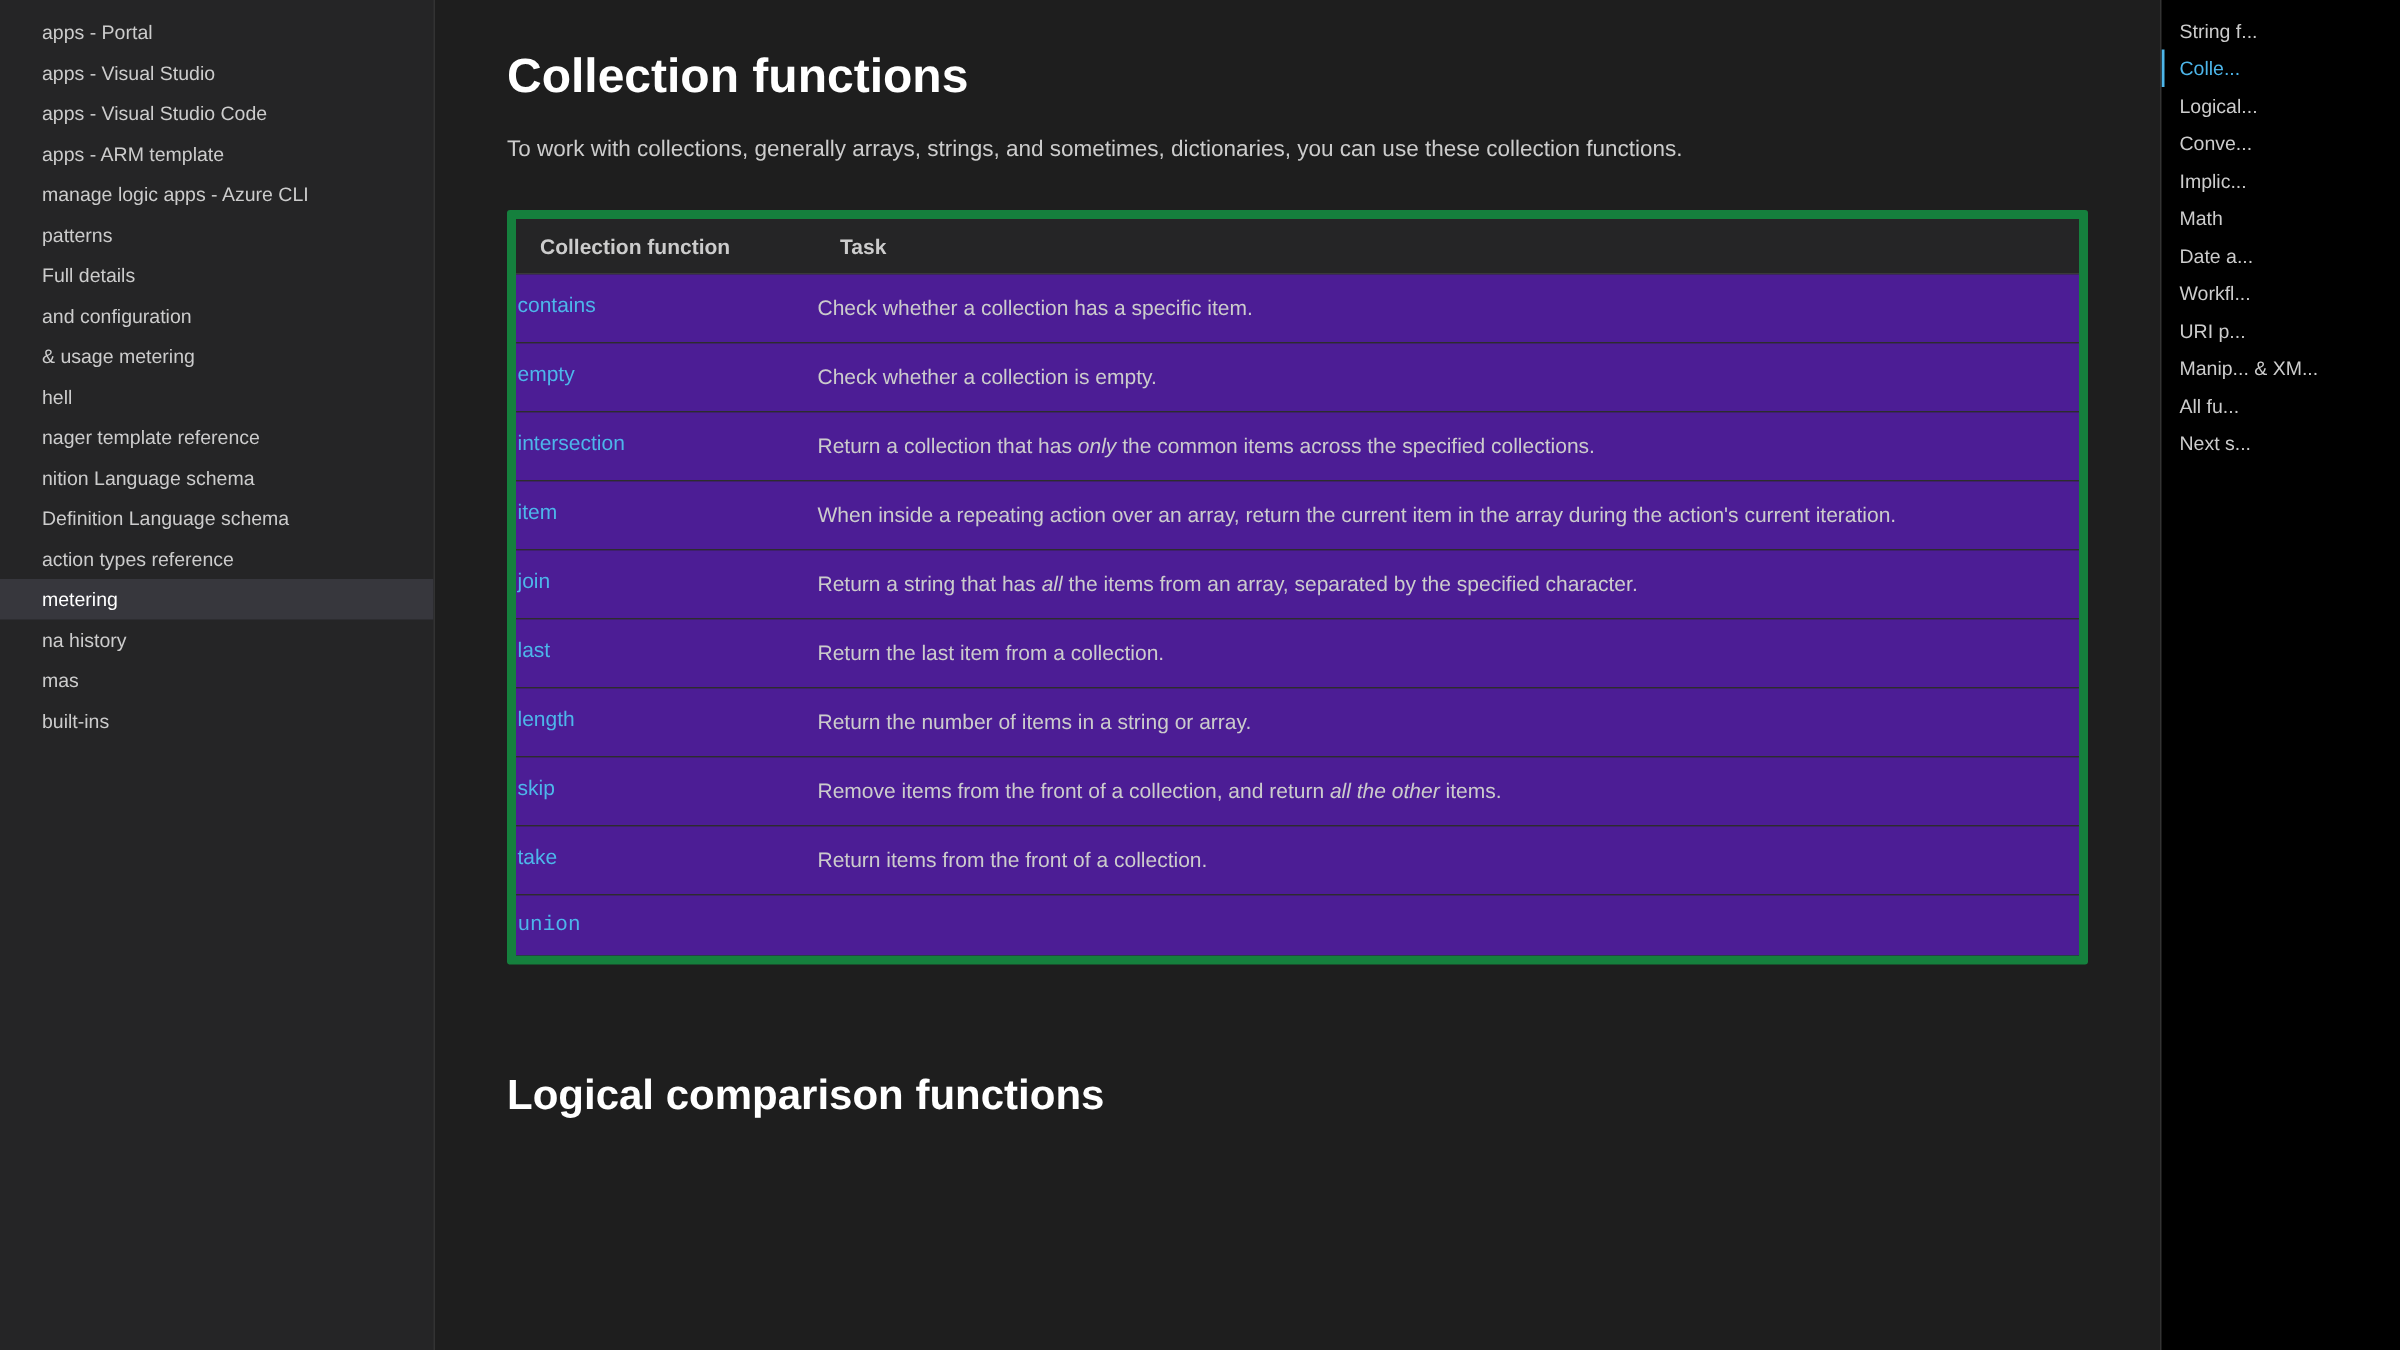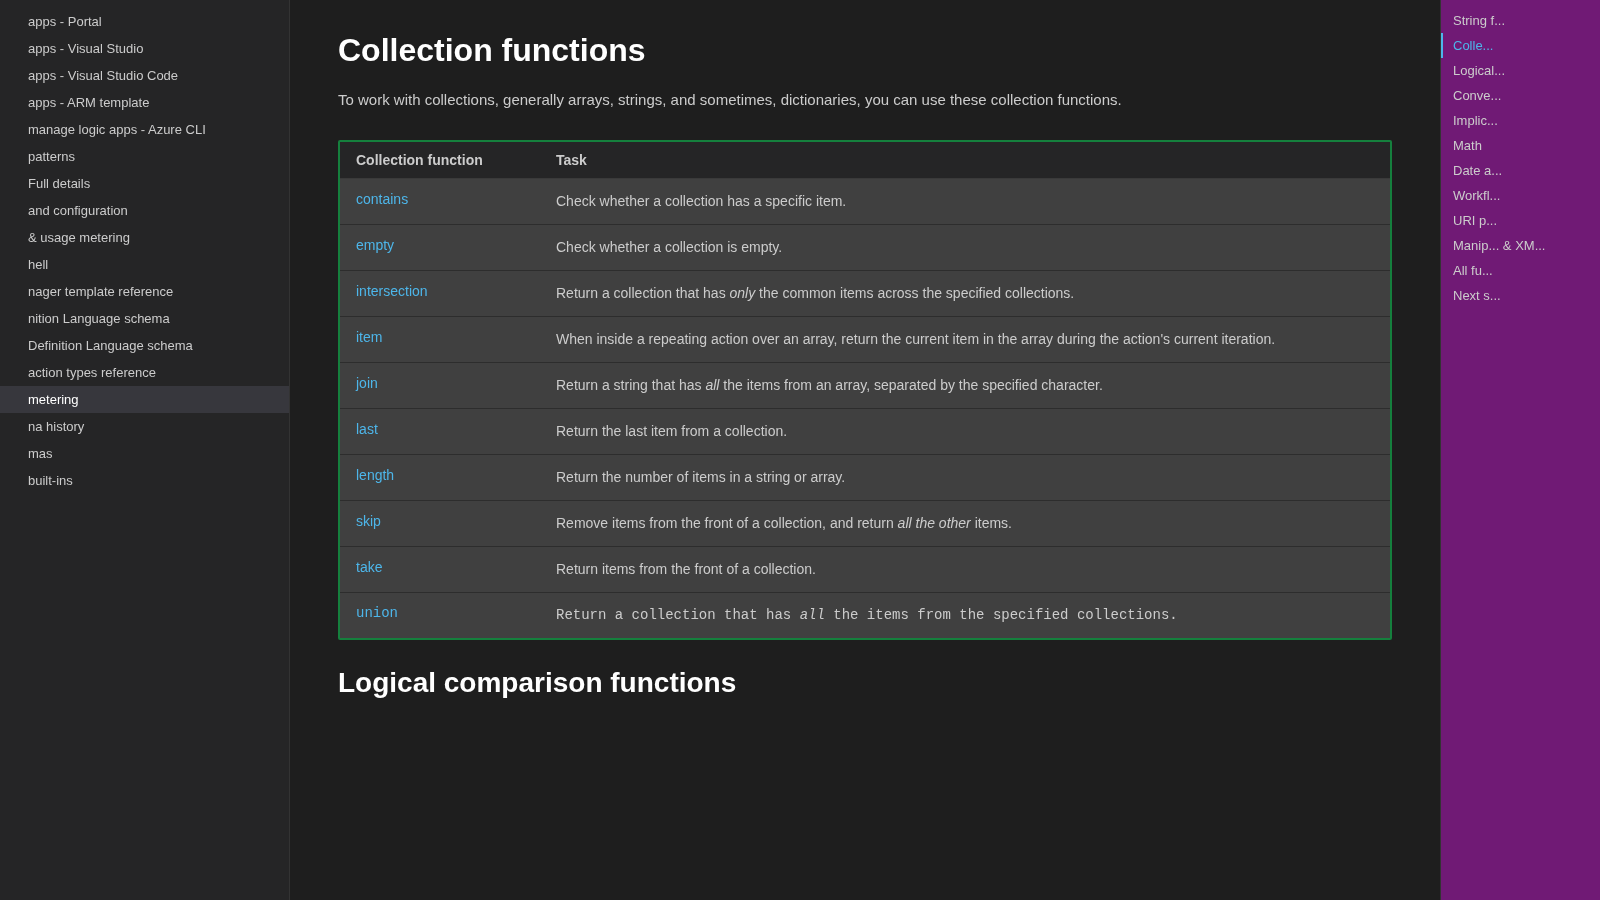--- a/index.html
+++ b/index.html
@@ -52,46 +52,46 @@
     }
 
     .page-description {
       font-size: 15px;
       color: #cccccc;
       margin-bottom: 28px;
       line-height: 1.5;
     }
 
     .table-container {
-      border: 2px solid #15803d;
+      border: 6px solid #15803d;
       border-radius: 2px;
       overflow: hidden;
-      margin-bottom: 27px;
+      margin-bottom: 71px;
     }
 
     .table-header {
       display: grid;
       grid-template-columns: 200px 1fr;
       background-color: #252526;
       border-bottom: 1px solid #3a3a3a;
       padding: 10px 16px;
     }
 
     .table-header-cell {
       font-weight: 700;
       color: #cccccc;
       font-size: 14px;
     }
 
     .table-row {
       display: grid;
       grid-template-columns: 200px 1fr;
       border-bottom: 1px solid #2d2d2d;
-      padding: 12px 16px;
-      background-color: #404040;
+      padding: 12px 1px;
+      background-color: #4c1d95;
     }
 
     .table-row:last-child {
       border-bottom: none;
       font-family: Liberation Mono, monospace;
     }
 
     .function-link {
       color: #4db6ea;
       cursor: pointer;
@@ -111,21 +111,21 @@
       font-size: 28px;
       font-weight: 600;
       color: #ffffff;
       margin-top: 8px;
     }
 
     
     .right-sidebar {
       width: 160px;
       min-width: 160px;
-      background-color: #701a75;
+      background-color: #000000;
       padding: 8px 0;
       overflow-y: auto;
       border-left: 1px solid #333;
     }
 
     .right-sidebar-item {
       padding: 5px 12px;
       font-size: 13px;
       color: #cccccc;
       cursor: pointer;
@@ -205,21 +205,20 @@
         <div class="table-row">
           <div><a class="function-link" href="#">skip</a></div>
           <div class="task-cell">Remove items from the front of a collection, and return <em>all the other</em> items.</div>
         </div>
         <div class="table-row">
           <div><a class="function-link" href="#">take</a></div>
           <div class="task-cell">Return items from the front of a collection.</div>
         </div>
         <div class="table-row">
           <div><a class="function-link" href="#">union</a></div>
-          <div class="task-cell">Return a collection that has <em>all</em> the items from the specified collections.</div>
         </div>
       </div>
   </div>
 
   <h2 class="section-title">Logical comparison functions</h2>
 </main>
 
 <nav class="right-sidebar">
 <div class="right-sidebar-item">String f...</div>
     <div class="right-sidebar-item active">Colle...</div>

